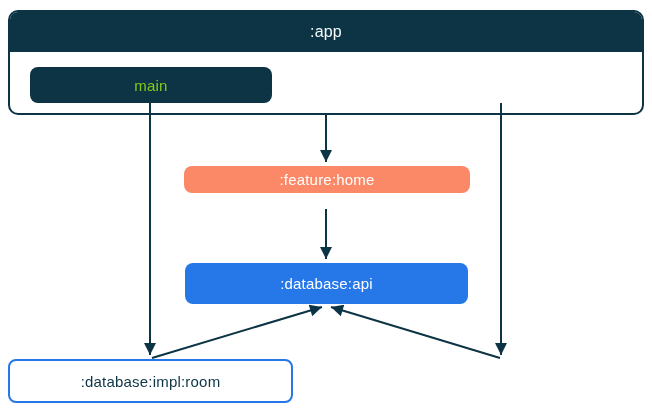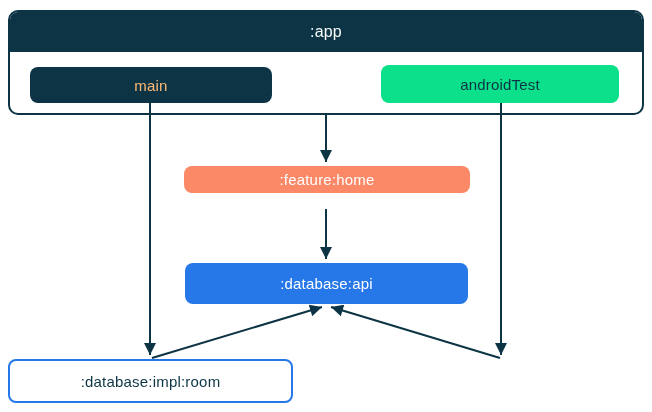--- a/index.html
+++ b/index.html
@@ -52,21 +52,21 @@
     display: flex;
     align-items: center;
     justify-content: center;
     border-radius: 8px;
     font-size: 15px;
     letter-spacing: 0.2px;
     white-space: nowrap;
   }
   .node-main {
     left: 30px; top: 67px; width: 242px; height: 36px;
-    background: #0D3445; color: #fdba74;
+    background: #0D3445; color: #84cc16;
   }
   .node-androidtest {
     left: 381px; top: 65px; width: 238px; height: 38px;
     background: #0CE08A; color: #0D3445;
   }
   .node-feature-home {
     left: 184px; top: 166px; width: 286px; height: 27px;
     background: #FB8967; color: #FFFFFF;
   }
   .node-database-api {
@@ -93,23 +93,20 @@
   <div class="app-box">
     <div class="app-header">
       <span>:app</span>
     </div>
     <div></div>
   </div>
 
   <div class="node node-main">
     <span>main</span>
   </div>
-  <div class="node node-androidtest">
-    <span>androidTest</span>
-  </div>
 
   <div class="node node-feature-home">
     <span>:feature:home</span>
   </div>
   <div class="node node-outline node-database-impl-room">
     <span>:database:impl:room</span>
   </div>
   <div class="node node-database-api">
     <span>:database:api</span>
   </div>

